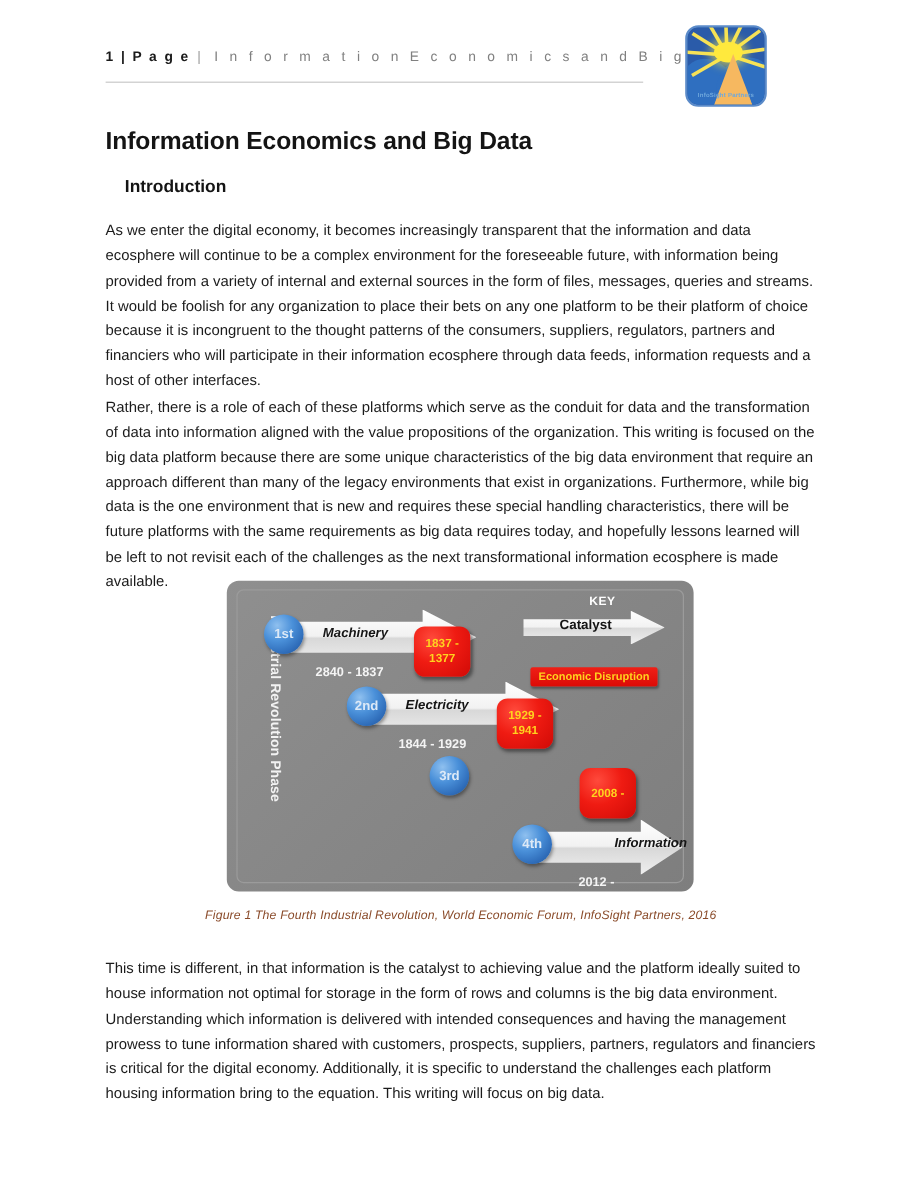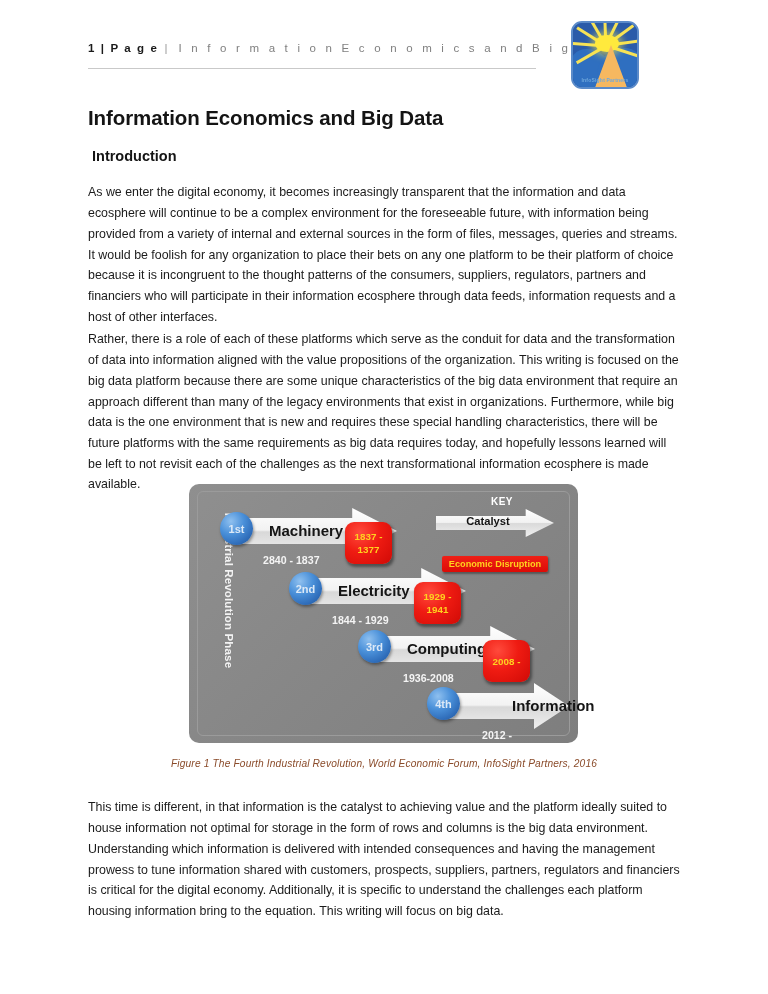--- a/index.html
+++ b/index.html
@@ -139,21 +139,21 @@
     position: absolute;
     left: 88px;
     top: 92px;
     font-size: 20.5px;
     font-weight: bold;
     color: #141414;
     letter-spacing: -0.1px;
   }
   .doc-subhead {
     position: absolute;
-    left: 92px;
+    left: 104px;
     top: 136px;
     font-size: 14.5px;
     font-weight: bold;
     color: #141414;
   }
 
   
   .para {
     position: absolute;
     left: 88px;
@@ -212,24 +212,25 @@
     position: absolute;
     left: 0;
     top: 0;
     height: 46px;
     background: linear-gradient(180deg, #ffffff 0%, #f2f2f2 48%, #d8d8d8 52%, #efefef 100%);
     clip-path: polygon(0% 22%, 72% 22%, 72% 0%, 100% 50%, 72% 100%, 72% 78%, 0% 78%);
     filter: drop-shadow(1px 2px 1.5px rgba(0,0,0,0.33));
   }
   .arrow-name {
     position: absolute;
-    font-size: 15px;
+    font-size: 11px;
     font-weight: bold;
     color: #151515;
     white-space: nowrap;
+    font-style: italic;
   }
   .arrow-years {
     position: absolute;
     font-size: 10.6px;
     font-weight: bold;
     color: #f4f4f4;
     white-space: nowrap;
   }
 
   .phase-ball {
@@ -387,25 +388,20 @@
       <div class="arrow-shape" style="width:160px;"></div>
       <div class="arrow-name" style="left:32px; top:14px;">Electricity</div>
       <div class="arrow-years" style="left:26px; top:46px;">1844 - 1929</div>
     </div>
     <div class="phase-ball" style="left:100px; top:88px;">2nd</div>
     <div class="disrupt-box" style="left:225px; top:98px; width:47px; height:42px;">
       <span>1929 -</span>
       <span>1941</span>
     </div>
 
-    <div class="arrow-row" style="left:186px; top:142px; width:160px; height:46px;">
-      <div class="arrow-shape" style="width:160px;"></div>
-      <div class="arrow-name" style="left:32px; top:14px;">Computing</div>
-      <div class="arrow-years" style="left:28px; top:46px;">1936-2008</div>
-    </div>
     <div class="phase-ball" style="left:169px; top:146px;">3rd</div>
     <div class="disrupt-box" style="left:294px; top:156px; width:47px; height:42px;">
       <span>2008 -</span>
       <span></span>
     </div>
 
     <div class="arrow-row" style="left:255px; top:199px; width:160px; height:46px;">
       <div class="arrow-shape" style="width:125px;"></div>
       <div class="arrow-name" style="left:32px; top:14px;padding-left:36px;">Information</div>
       <div class="arrow-years" style="left:38px; top:46px;">2012 -</div>

